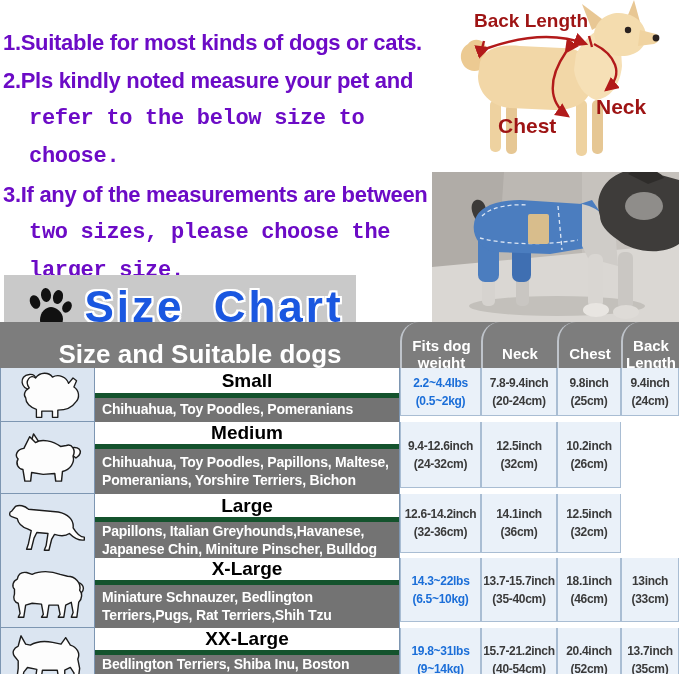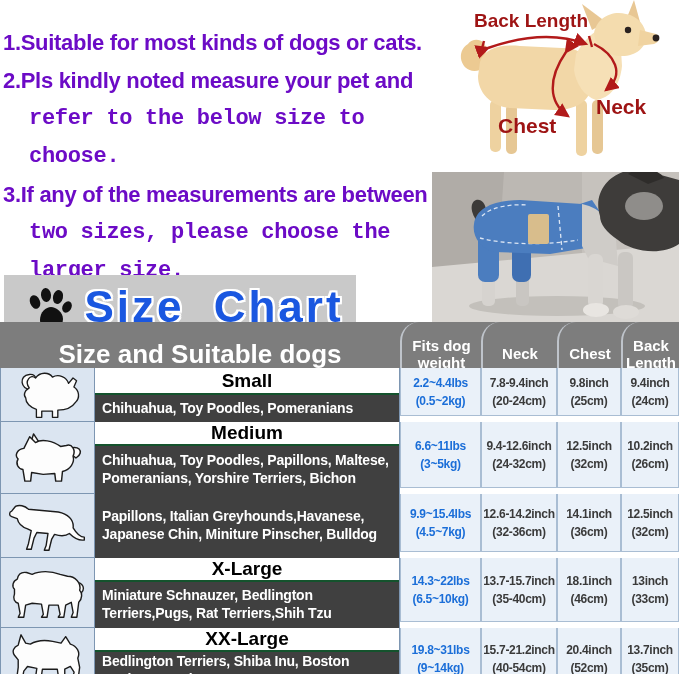--- a/index.html
+++ b/index.html
@@ -34,22 +34,22 @@
   .t-head{height:46px;background:#7d7d7d;}
   .t-head .hc{color:#fff;display:flex;align-items:center;justify-content:center;text-align:center;
     border-left:2px solid #bfc4cb;font-weight:700;line-height:1.12;}
   .t-head .hc.first{grid-column:1 / span 2;border-left:none;font-size:26px;}
   .t-head .hc.small{font-size:15px;padding:16px 2px;border-radius:19px;}
   .t-row{position:relative;}
   .sil-cell{background:#dbe5f1;border:1px solid #7d96b2;border-top:none;
     display:flex;align-items:center;justify-content:center;}
   .name-col{display:flex;flex-direction:column;border-right:1px solid #7d96b2;}
   .size-name{background:#ffffff;color:#000;font-weight:700;font-size:19px;text-align:right;
-    display:flex;align-items:center;justify-content:center;border-bottom:2px solid #14532d;}
-  .breeds{background:#404040;color:#fff;font-weight:700;font-size:14px;line-height:1.26;
+    display:flex;align-items:center;justify-content:center;border-bottom:5px solid #14532d;}
+  .breeds{background:#737373;color:#fff;font-weight:700;font-size:14px;line-height:1.26;
     flex:1;display:flex;align-items:center;padding:1px 4px 1px 7px;letter-spacing:-0.2px;}
   .m-cell{background:#eaf1f9;border:1px solid #a9bdd3;border-top:none;
     display:flex;flex-direction:column;align-items:center;justify-content:center;
     text-align:center;color:#3a3a3a;font-size:12px;font-weight:700;letter-spacing:-0.3px;line-height:1.5;}
   .gap .m-cell{margin-bottom:6px;border-bottom:1px solid #a9bdd3;}
   .m-cell.blue{color:#1b6ed8;}
   .m-cell .metric{font-weight:600;}
   .dogsil{stroke:#1c1c1c;stroke-width:1.5;fill:#fdfdfd;stroke-linejoin:round;stroke-linecap:round;}
 </style>
 </head>
@@ -200,24 +200,20 @@
         <svg width="88" height="54" viewBox="0 0 90 56">
           <path class="dogsil" d="M64,20 C76,12 84,22 74,28 Z"></path>
           <path class="dogsil" d="M30,3 L36,12 L27,13 Z"></path>
           <path class="dogsil" d="M26,6 L20,18 C13,19 10,25 14,29 C11,34 14,39 19,40 L21,52 L27,52 L28,43 L40,45 L52,44 L53,52 L59,52 L60,42 C68,40 73,33 71,26 C74,20 70,13 64,15 L58,16 C50,10 38,8 32,12 Z"></path>
         </svg>
       </div>
       <div class="name-col">
         <div class="size-name" style="height:22px">Medium</div>
         <div class="breeds">Chihuahua, Toy Poodles, Papillons, Maltese, Pomeranians, Yorshire Terriers, Bichon</div>
       </div>
-      <div class="m-cell blue">
-        <span>6.6~11lbs</span>
-        <span class="metric">(3~5kg)</span>
-      </div>
       <div class="m-cell">
         <span>9.4-12.6inch</span>
         <span class="metric">(24-32cm)</span>
       </div>
       <div class="m-cell">
         <span>12.5inch</span>
         <span class="metric">(32cm)</span>
       </div>
       <div class="m-cell">
         <span>10.2inch</span>
@@ -225,25 +221,22 @@
       </div>
     </div>
 
     <div class="t-row gap" style="height:64px">
       <div class="sil-cell">
         <svg width="88" height="54" viewBox="0 0 90 58">
           <path class="dogsil" d="M10,8 L6,13 C3,14 3,18 6,19 L12,21 C13,26 17,30 23,32 L27,34 L24,48 L22,54 L27,54 L30,42 L33,36 L45,37 L43,50 L41,55 L46,55 L49,43 L52,38 C58,40 64,40 68,37 C72,41 78,45 84,44 L84,41 C79,41 75,36 72,31 C73,22 66,16 56,14 L24,11 C20,7 14,6 10,8 Z"></path>
         </svg>
       </div>
       <div class="name-col">
+        <div class="size-name" style="height:23px">Large</div>
         <div class="breeds">Papillons, Italian Greyhounds,Havanese, Japanese Chin, Miniture Pinscher, Bulldog</div>
-      </div>
-      <div class="m-cell blue">
-        <span>9.9~15.4lbs</span>
-        <span class="metric">(4.5~7kg)</span>
       </div>
       <div class="m-cell">
         <span>12.6-14.2inch</span>
         <span class="metric">(32-36cm)</span>
       </div>
       <div class="m-cell">
         <span>14.1inch</span>
         <span class="metric">(36cm)</span>
       </div>
       <div class="m-cell">

